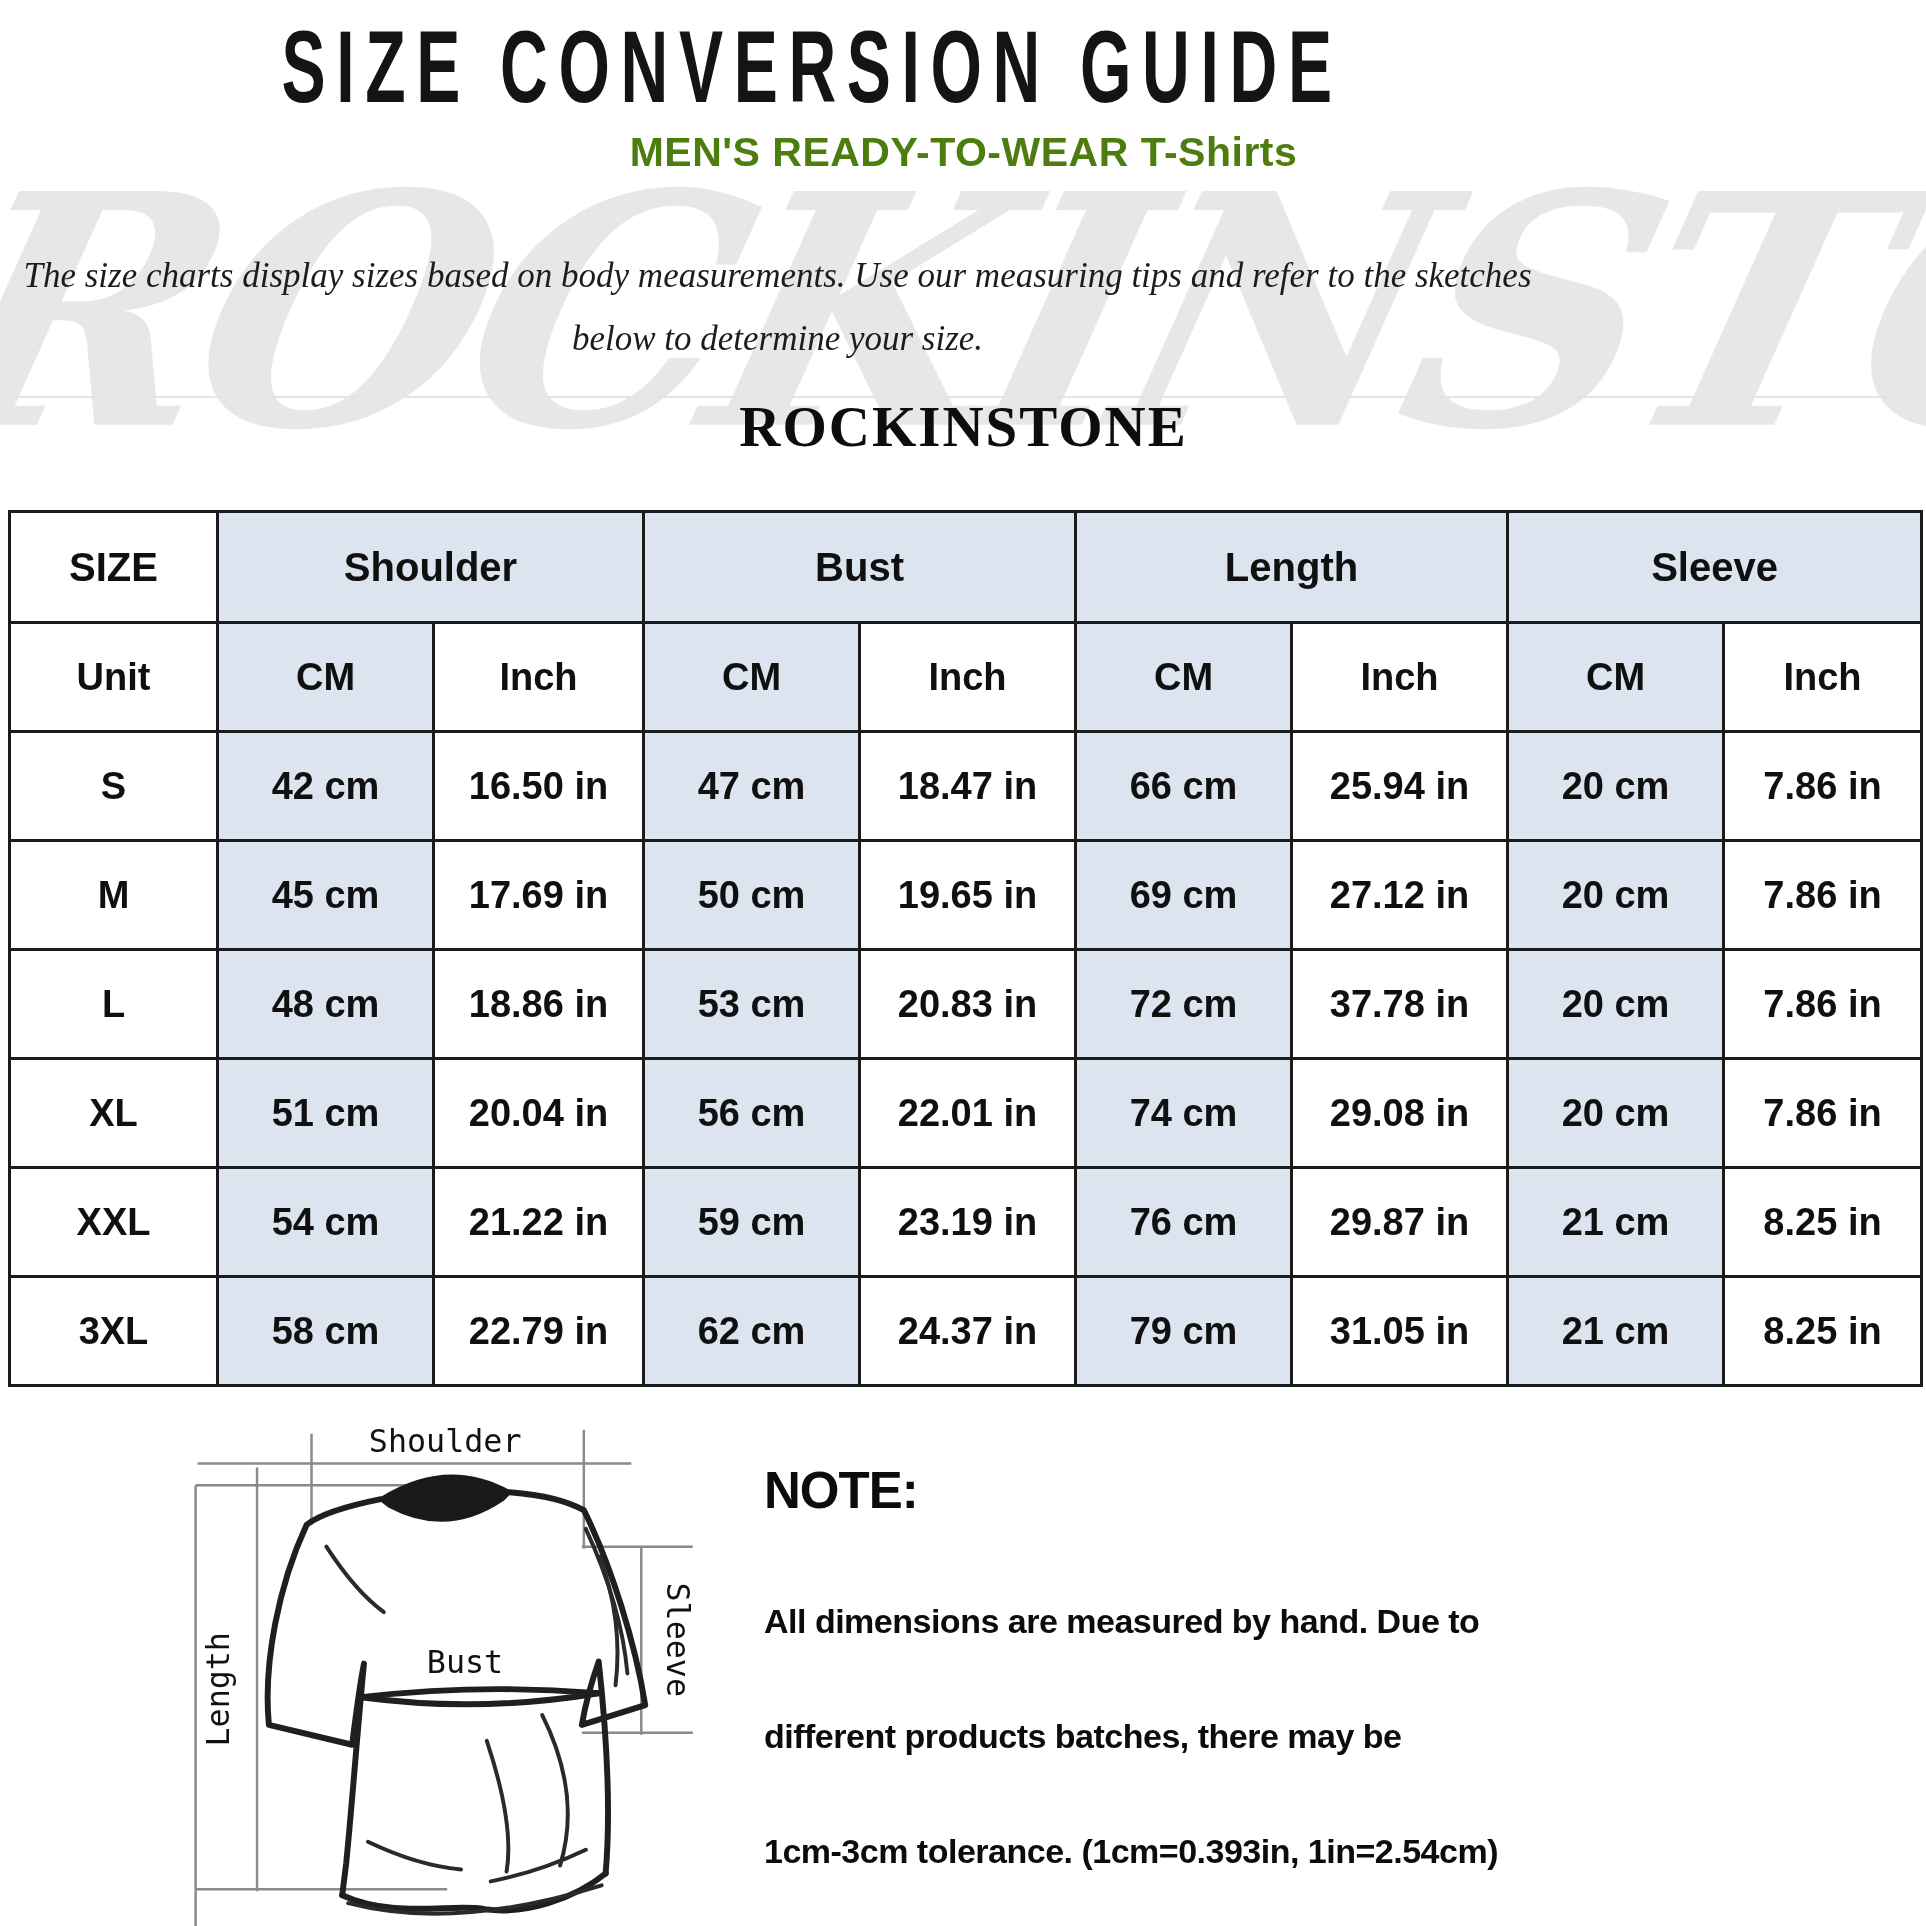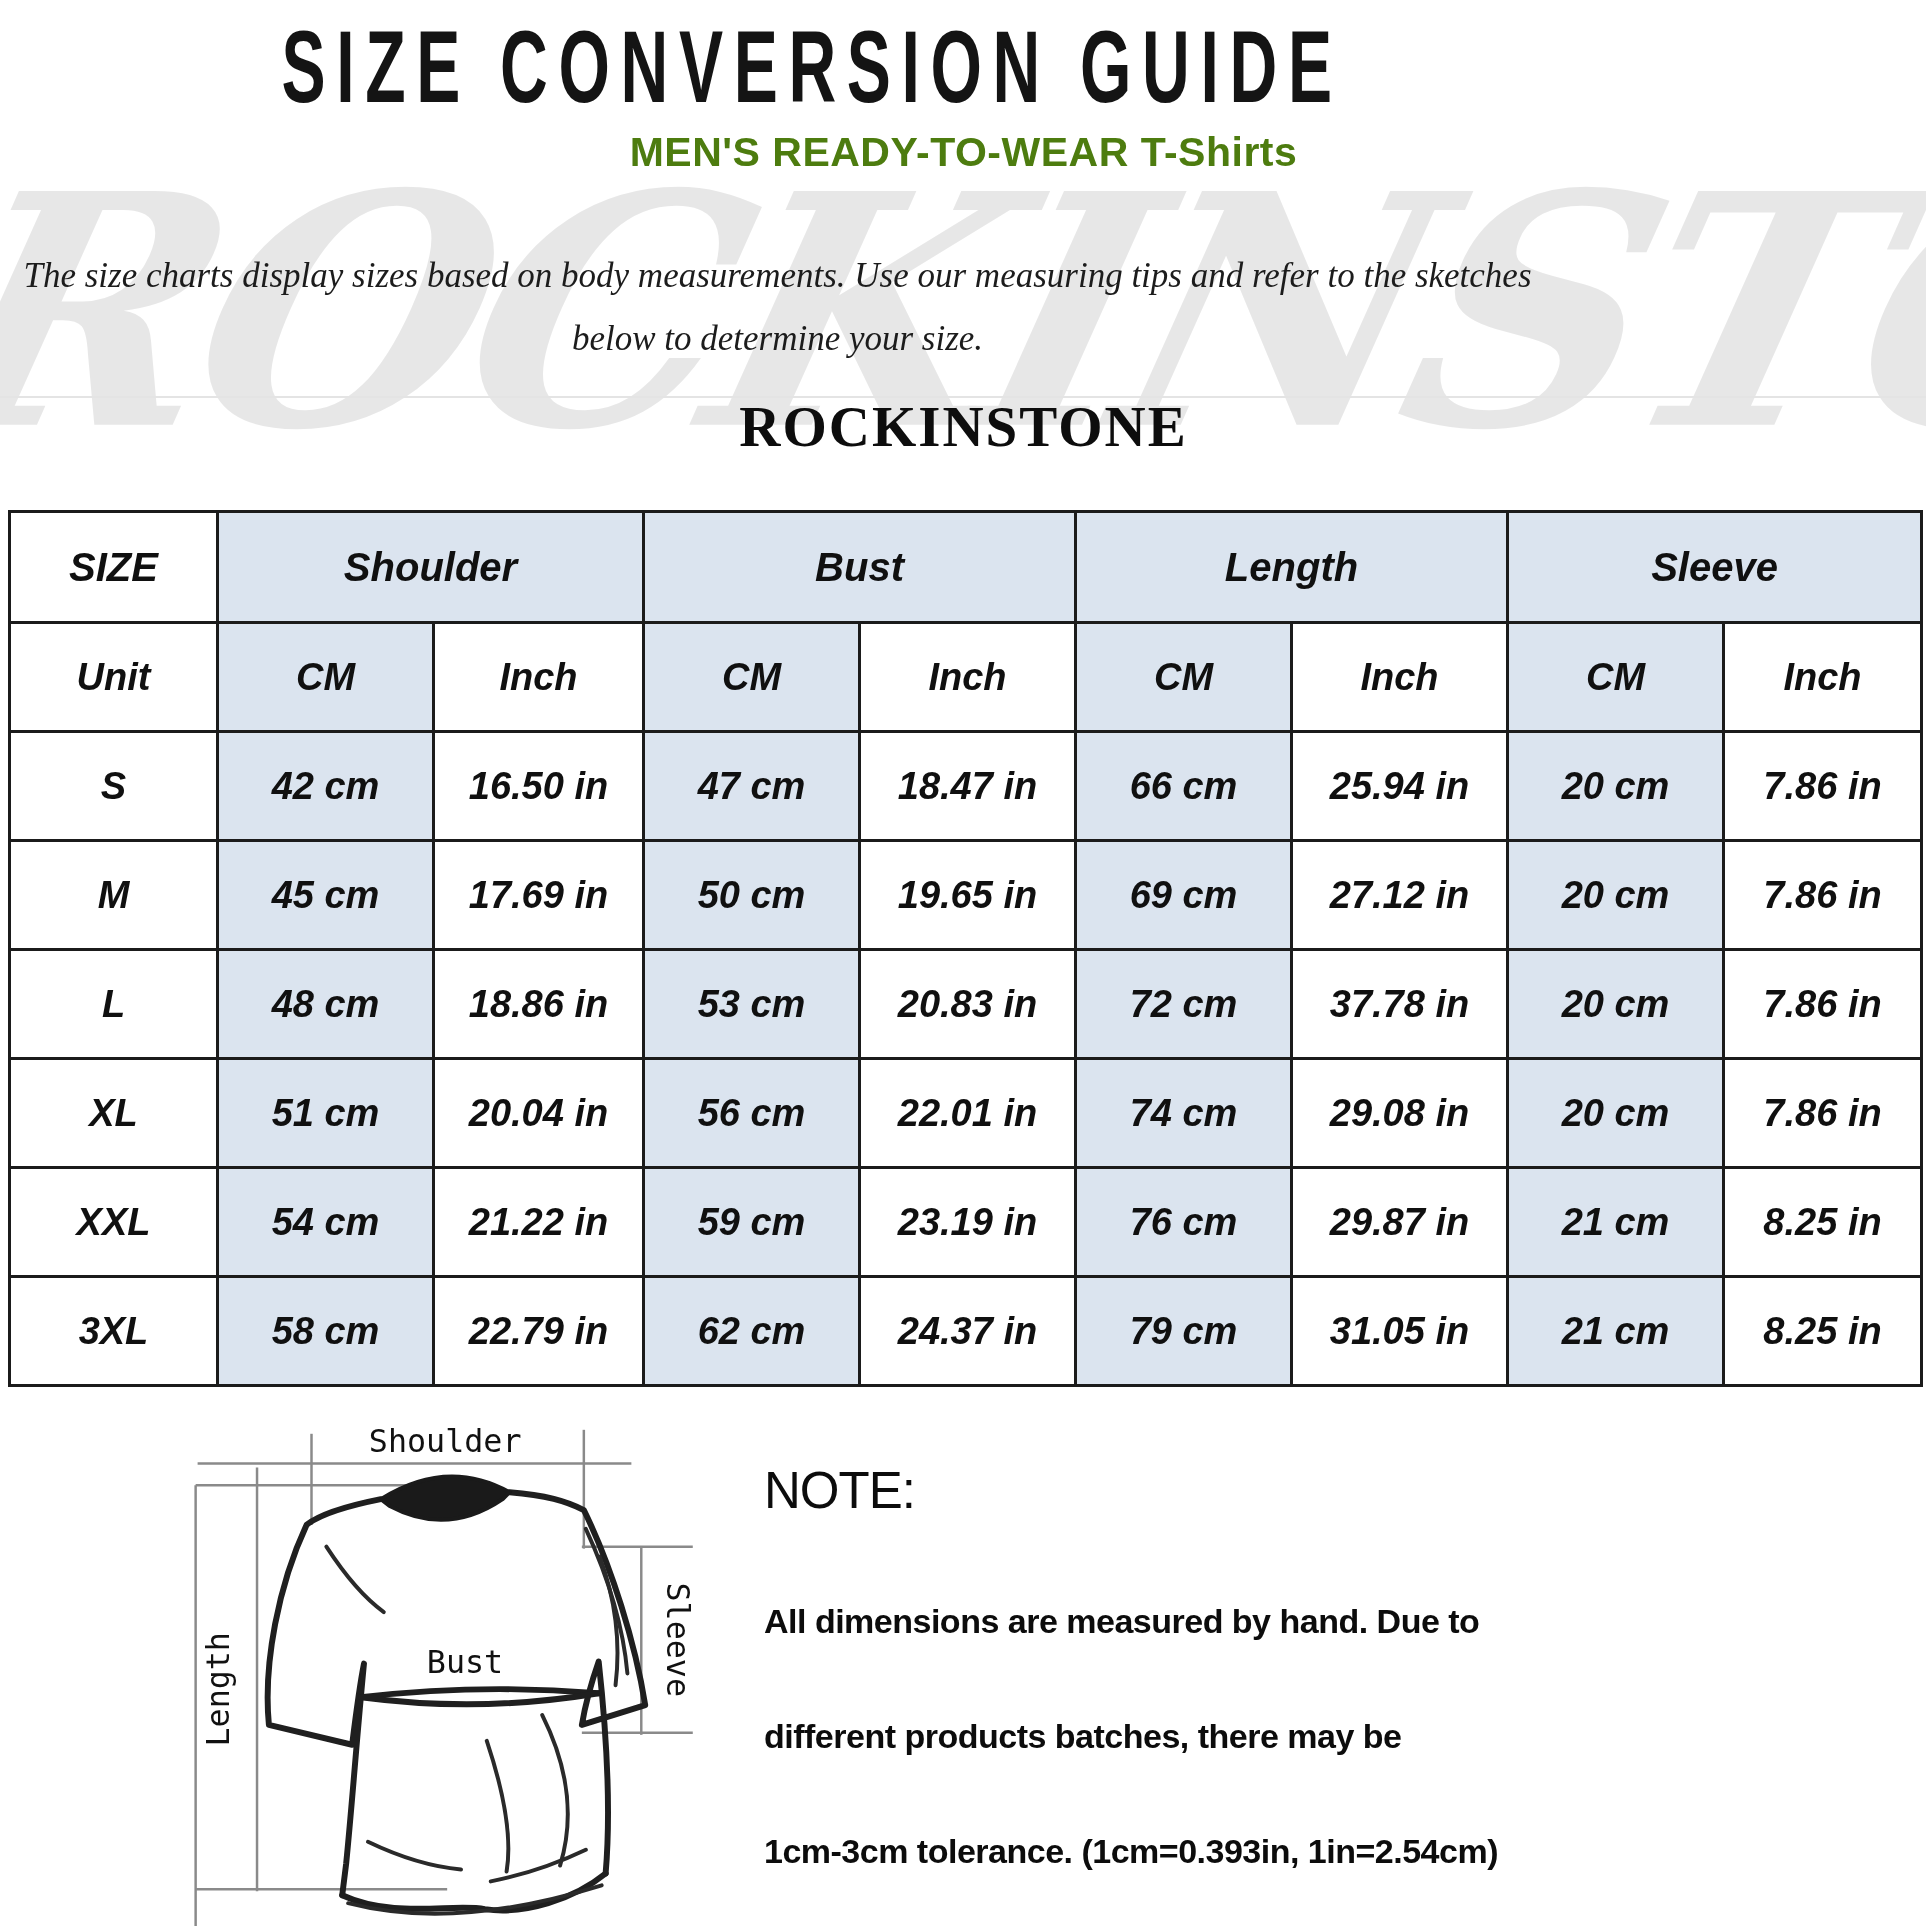--- a/index.html
+++ b/index.html
@@ -47,42 +47,41 @@
   .brand{
     position:absolute;top:394px;left:0;width:1927px;text-align:center;z-index:1;
     font-family:"Liberation Serif", serif;
     font-weight:700;font-size:57px;letter-spacing:2px;color:#0d0d0d;
   }
   
   table.size-table{
     position:absolute;top:510px;left:8px;width:1911px;height:873px;
     border-collapse:collapse;table-layout:fixed;z-index:1;
     background:#ffffff;
-    font-style:italic;
   }
   table.size-table td{
     border:3px solid #1b1b1b;
     text-align:center;vertical-align:middle;
     font-weight:700;font-size:38px;color:#101010;
     padding:0;
   }
   table.size-table td.grp{font-size:40px;}
   table.size-table .blue{background:#dbe4ef;}
   tr.hrow1{height:111px;}
   tr.hrow2{height:109px;}
   tr.drow{height:109px;}
   
   .sketch{position:absolute;top:1408px;left:158px;z-index:1;}
   
   .note{
     position:absolute;top:1461px;left:764px;width:1129px;z-index:1;
     color:#0c0c0c;
   }
   .note-heading{
-    font-weight:400;font-size:51px;letter-spacing:-1px;margin:0 0 44px 0;
+    font-weight:700;font-size:51px;letter-spacing:-1px;margin:0 0 44px 0;
   }
   .note-line{
     font-weight:700;font-size:34px;letter-spacing:-0.5px;
     line-height:115px;white-space:nowrap;
   }
 </style>
 </head>
 <body>
 
 <div class="page">

